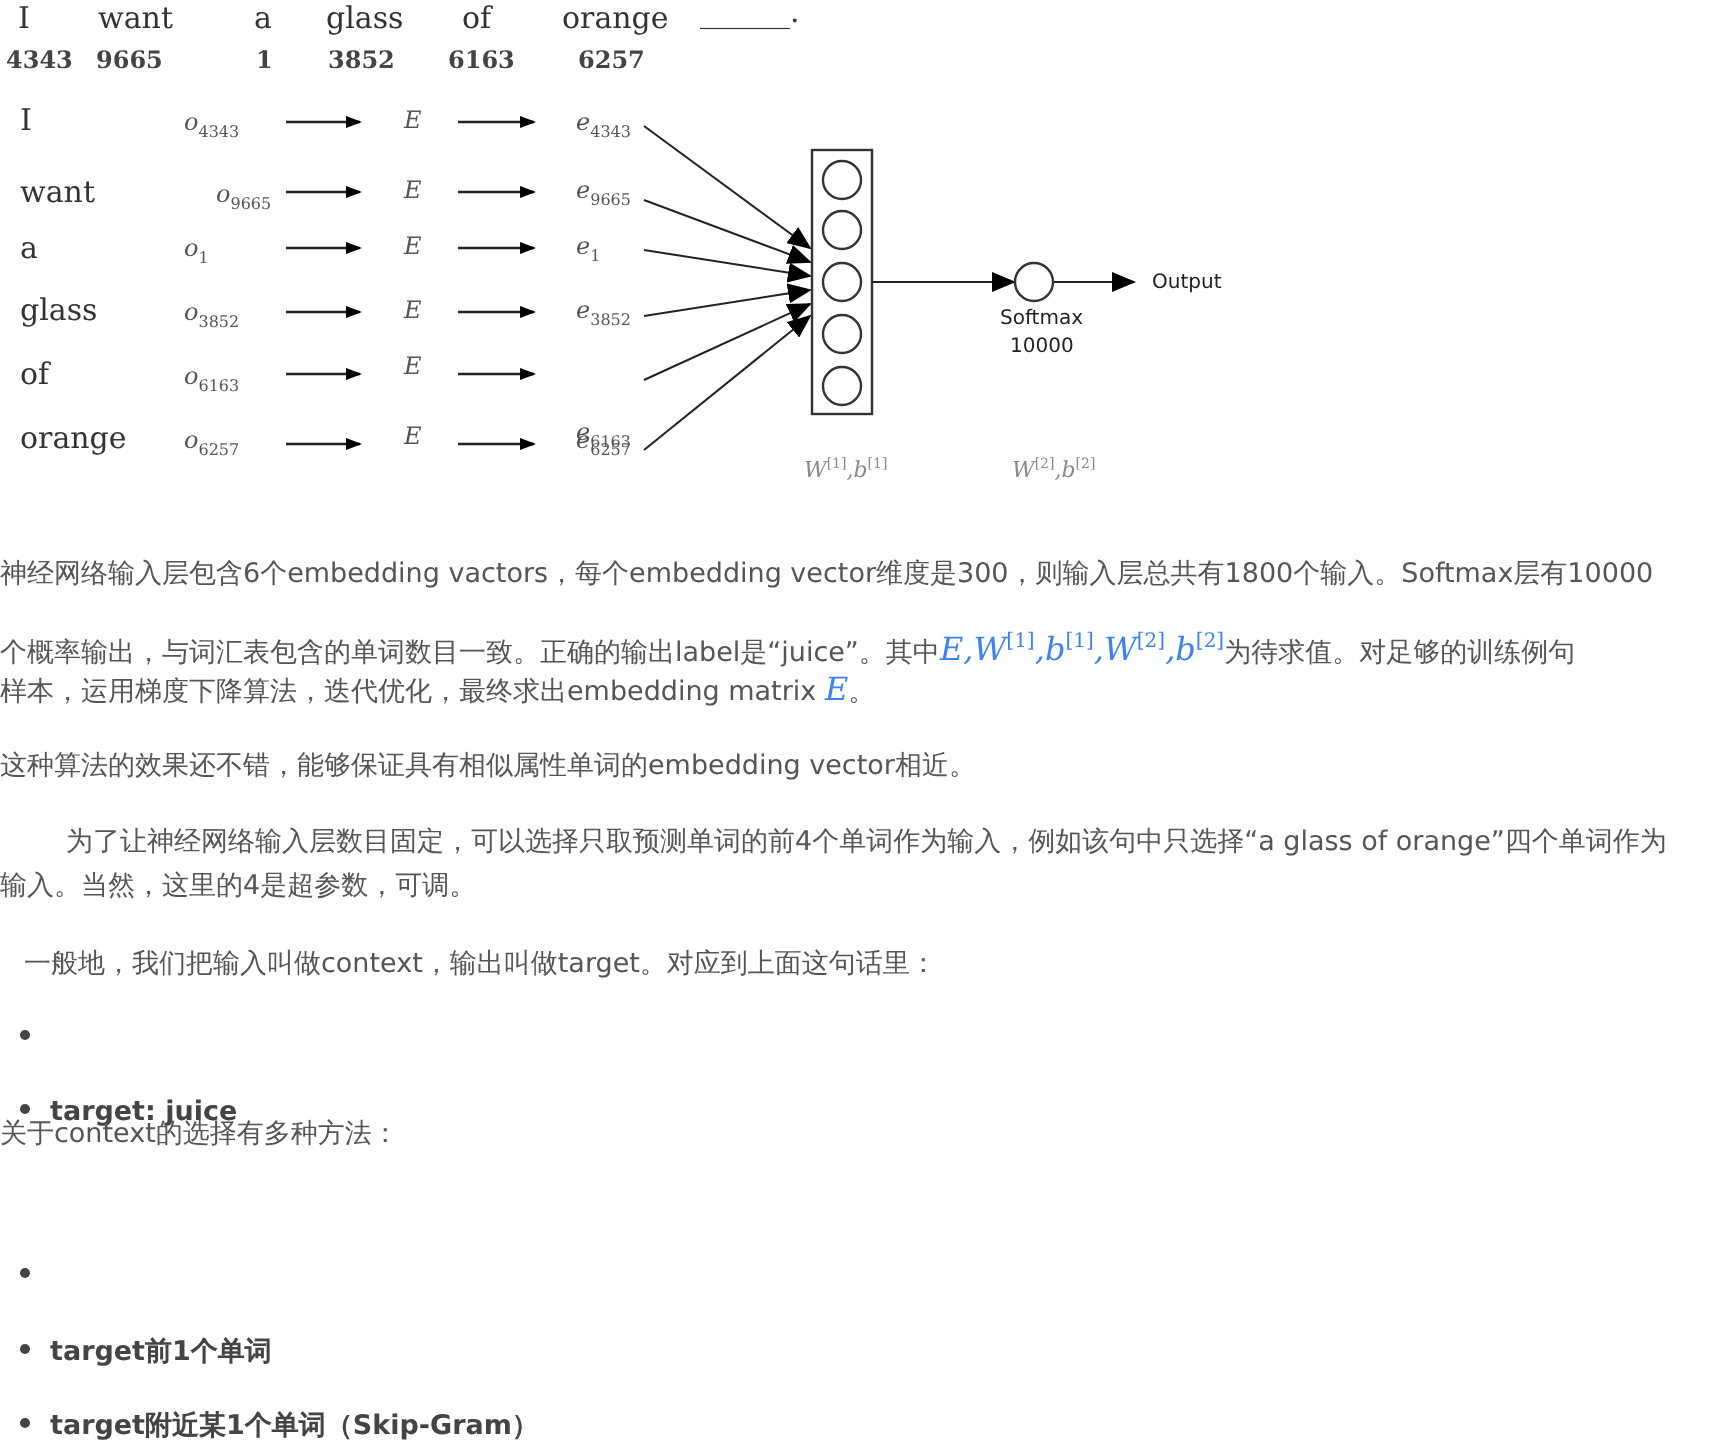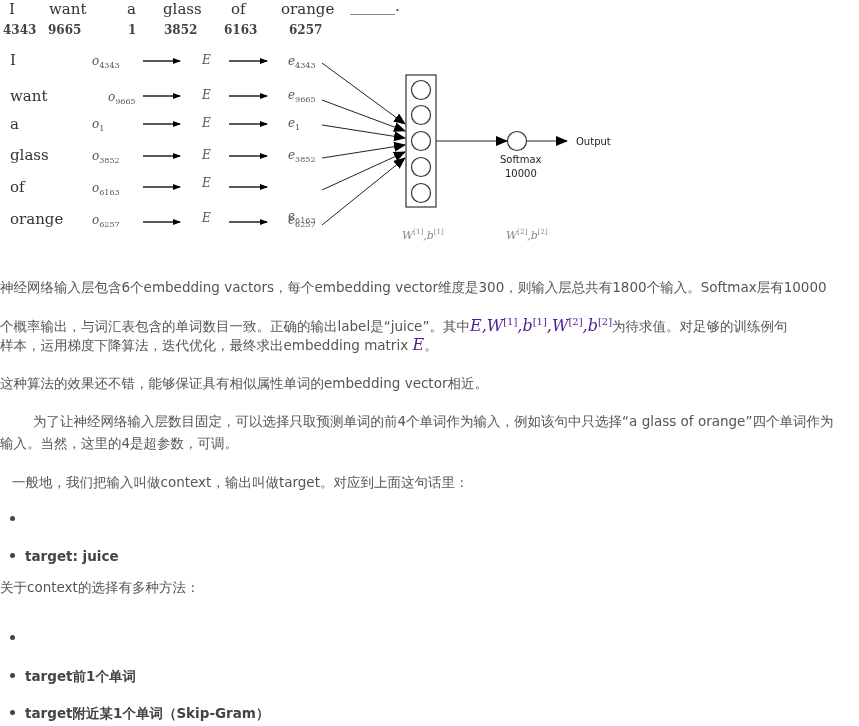--- a/index.html
+++ b/index.html
@@ -12,21 +12,21 @@
   .topnum { font-size:12px; font-weight:bold; color:#444; }
   .rowword { font-size:15px; }
   .ovec, .evec { font-size:12px; font-style:italic; color:#555; }
   .ovec sub, .evec sub { font-size:8px; font-style:normal; }
   .emat { font-size:12px; font-style:italic; color:#555; }
   .small { font-family:"DejaVu Sans", sans-serif; font-size:10px; color:#222; }
   .wlabel { font-family:"DejaVu Serif", serif; font-style:italic; font-size:11px; color:#888; }
   .wlabel sup { font-size:7px; font-style:normal; }
   .text { position:absolute; left:0; width:859px; font-size:13.5px; line-height:22px; color:#555; }
   .para { position:absolute; left:0; margin:0; }
-  .math { font-family:"DejaVu Serif", serif; font-style:italic; font-size:16px; color:#4c1d95; }
+  .math { font-family:"DejaVu Serif", serif; font-style:italic; font-size:16px; color:#3b82f6; }
   .math sup { font-size:10px; font-style:normal; }
   .bullet { position:absolute; left:10px; font-weight:bold; color:#444; font-size:13.5px; }
   .bullet .dot { display:inline-block; width:5px; height:5px; border-radius:50%; background:#444; margin-right:10px; vertical-align:middle; position:relative; top:-2px; }
 </style>
 </head>
 <body>
 
 <div class="diagram">
 
   <span class="abs serif topword" style="left:9px;top:0px;">I</span>
@@ -138,18 +138,18 @@
   <p class="para abs" style="top:372px;">这种算法的效果还不错，能够保证具有相似属性单词的embedding vector相近。</p>
 
   <p class="para abs" style="top:410px;margin-left:33px;">为了让神经网络输入层数目固定，可以选择只取预测单词的前4个单词作为输入，例如该句中只选择“a glass of orange”四个单词作为</p>
   <p class="para abs" style="top:432px;">输入。当然，这里的4是超参数，可调。</p>
 
   <p class="para abs" style="top:471px;padding-left:12px;">一般地，我们把输入叫做context，输出叫做target。对应到上面这句话里：</p>
 
   <div class="bullet" style="top:508px;"><span class="dot"></span></div>
   <div class="bullet" style="top:545px;"><span class="dot"></span><span>target: juice</span></div>
 
-  <p class="para abs" style="top:576px;">关于context的选择有多种方法：</p>
+  <p class="para abs" style="top:556px;">关于context的选择有多种方法：</p>
 
   <div class="bullet" style="top:627px;"><span class="dot"></span></div>
   <div class="bullet" style="top:665px;"><span class="dot"></span><span>target前1个单词</span></div>
   <div class="bullet" style="top:702px;"><span class="dot"></span><span>target附近某1个单词（Skip-Gram）</span></div>
 </div>
 
 </body></html>

